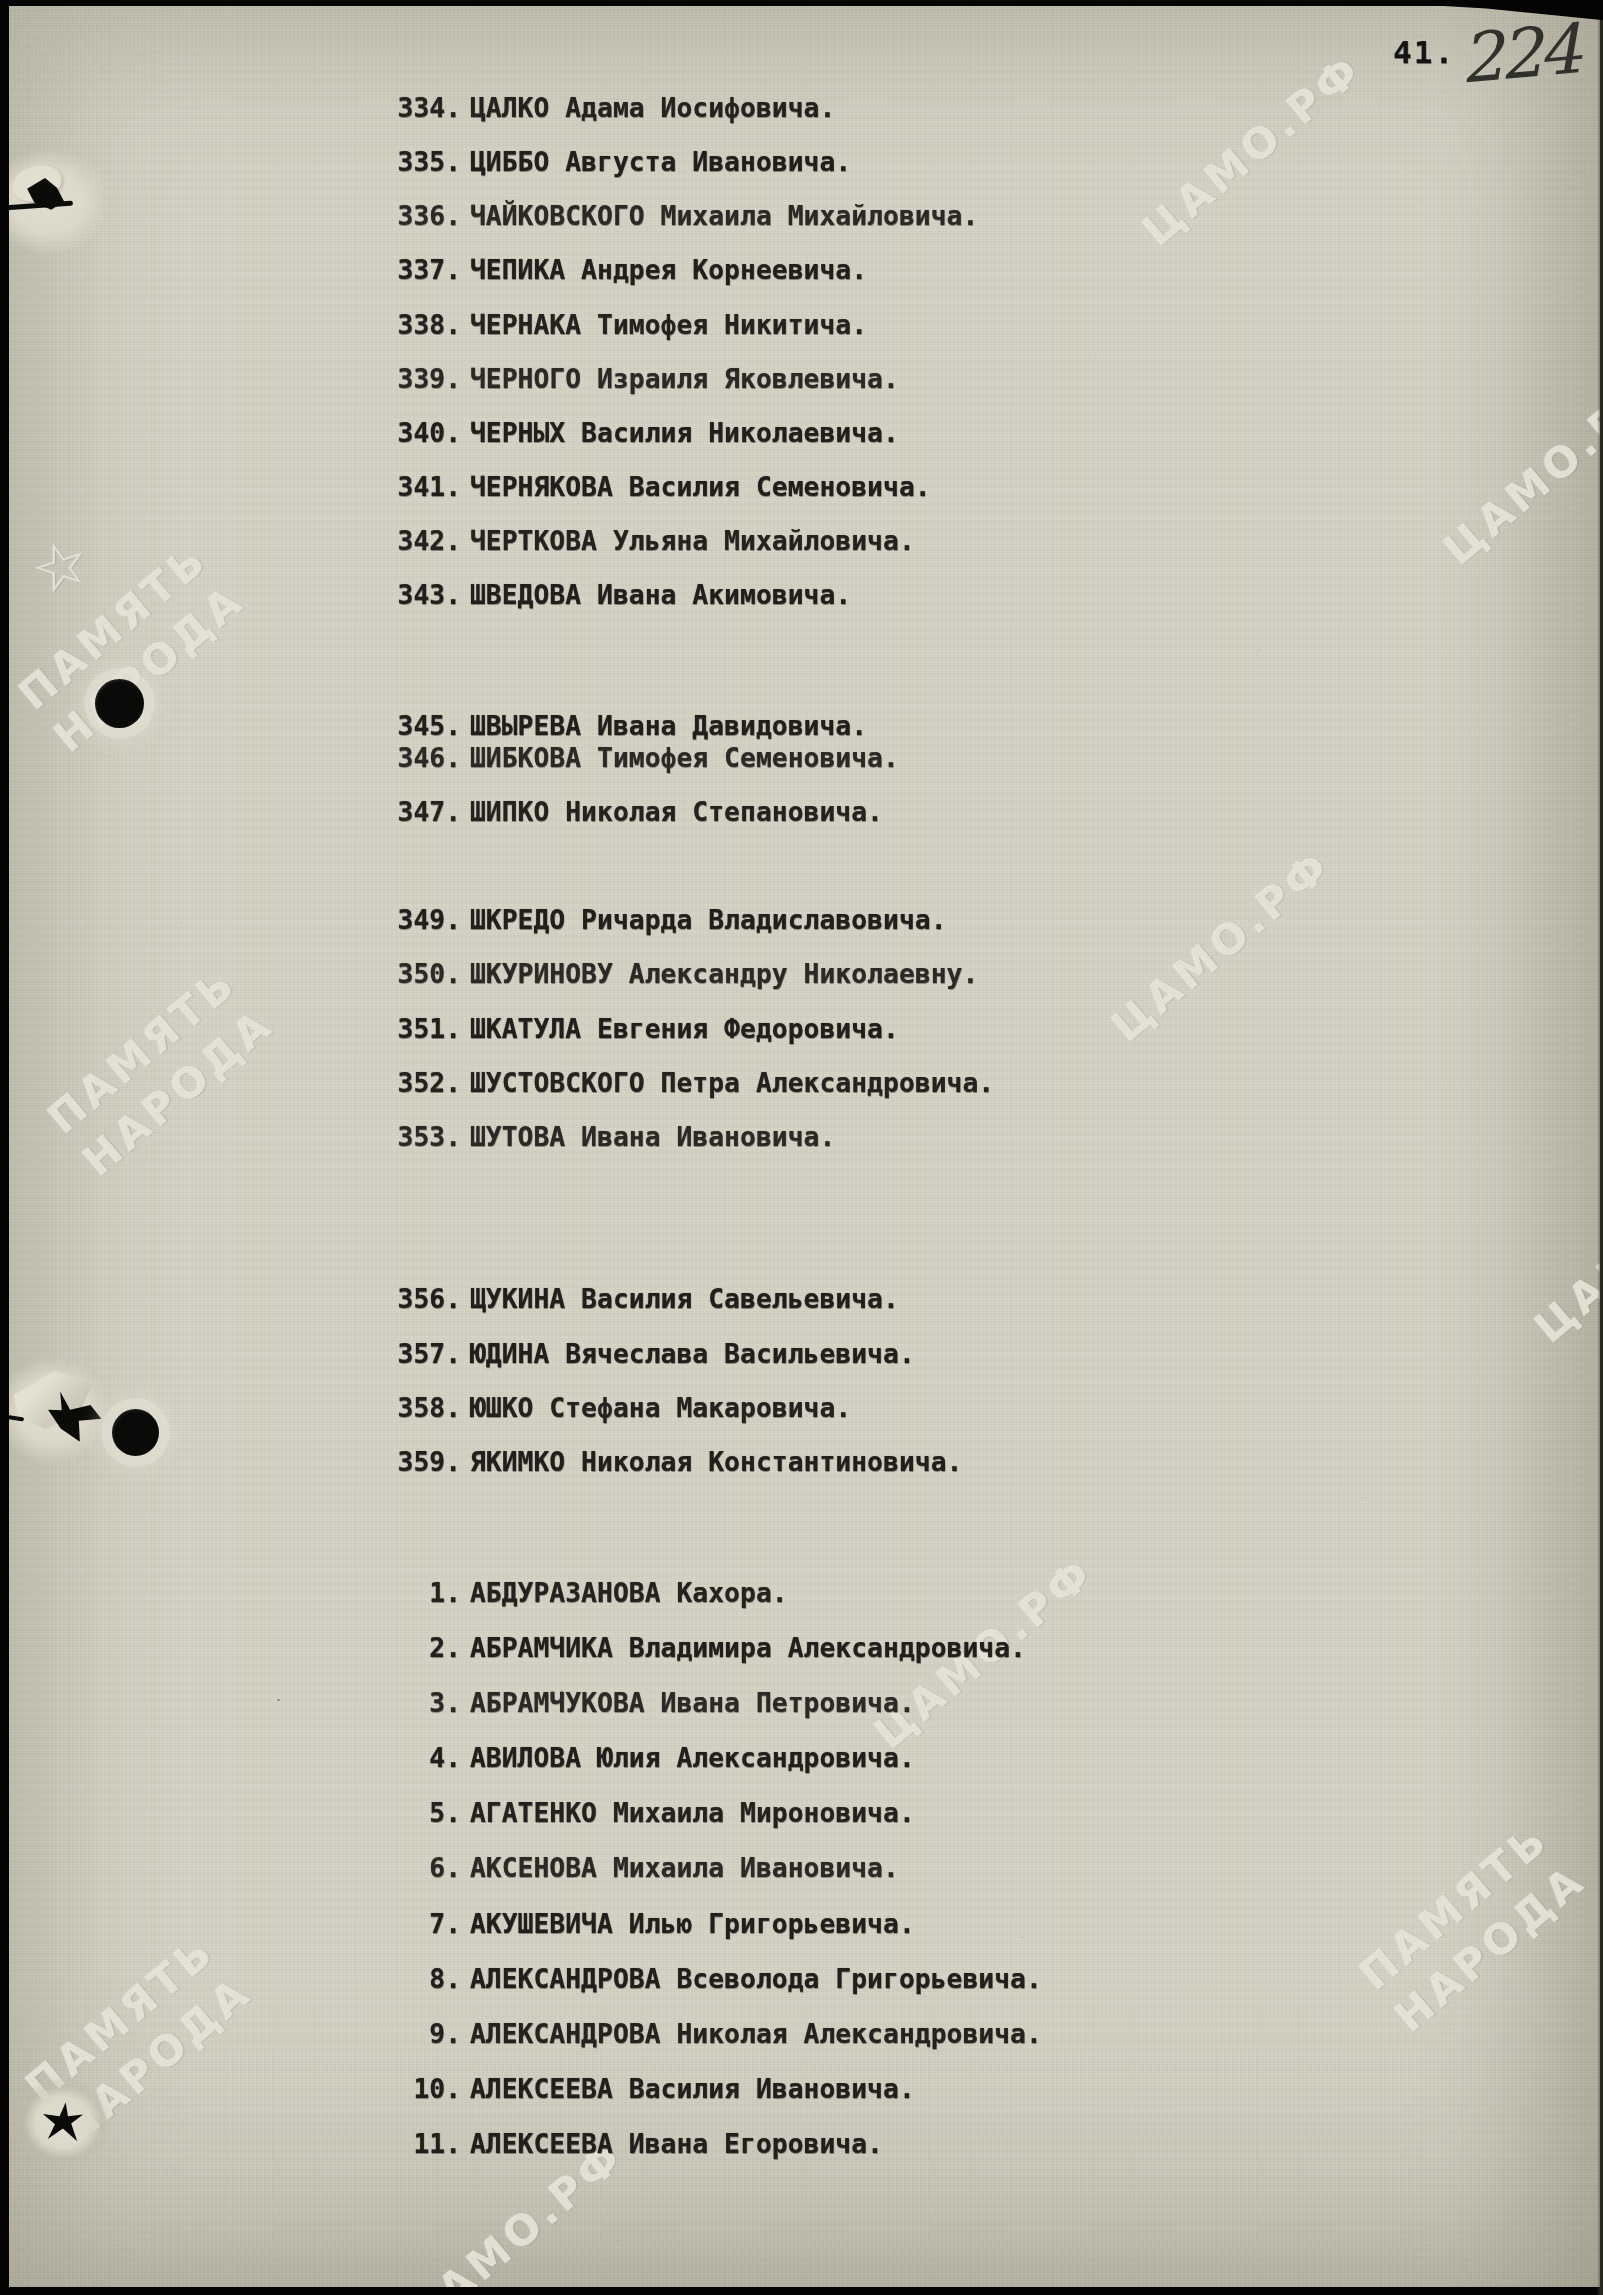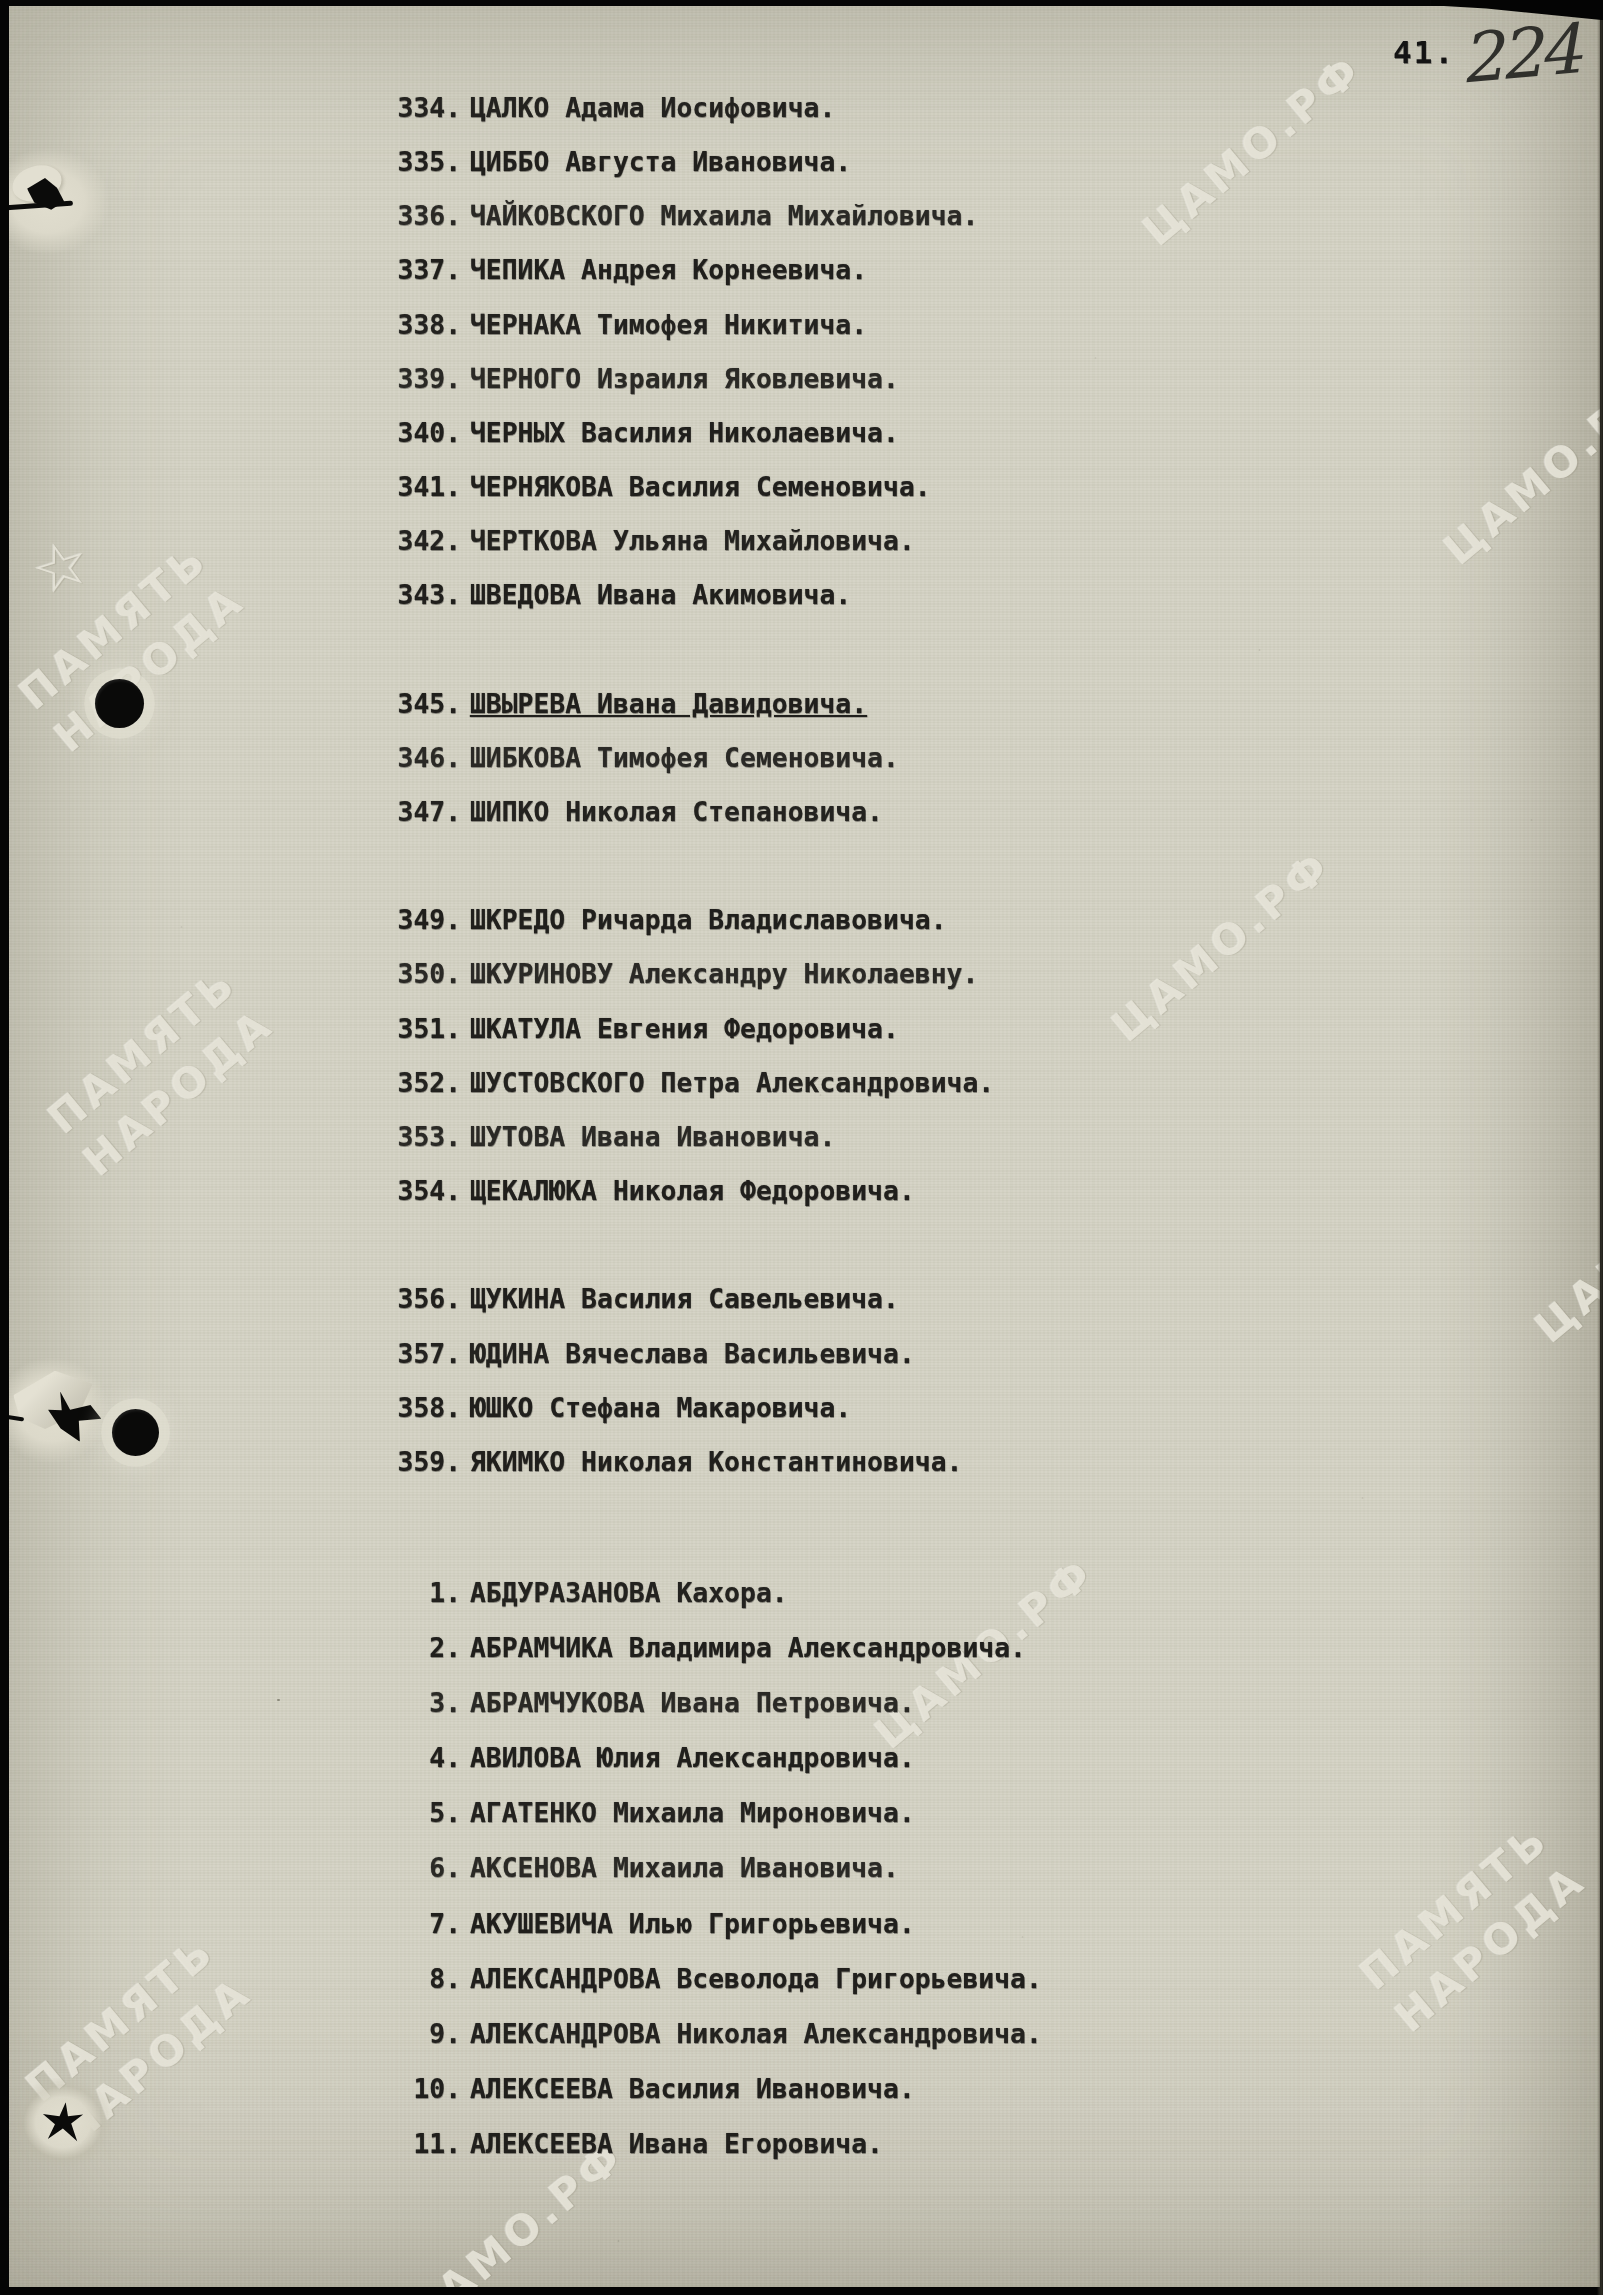--- a/index.html
+++ b/index.html
@@ -141,29 +141,28 @@
         <div class="row" style="top: 88px;"><span class="num">334.</span><span class="nm">ЦАЛКО Адама Иосифовича.</span></div>
         <div class="row" style="top: 142px;"><span class="num">335.</span><span class="nm">ЦИББО Августа Ивановича.</span></div>
         <div class="row" style="top: 196px;"><span class="num">336.</span><span class="nm">ЧАЙКОВСКОГО Михаила Михайловича.</span></div>
         <div class="row" style="top: 250px;"><span class="num">337.</span><span class="nm">ЧЕПИКА Андрея Корнеевича.</span></div>
         <div class="row" style="top: 305px;"><span class="num">338.</span><span class="nm">ЧЕРНАКА Тимофея Никитича.</span></div>
         <div class="row" style="top: 359px;"><span class="num">339.</span><span class="nm">ЧЕРНОГО Израиля Яковлевича.</span></div>
         <div class="row" style="top: 413px;"><span class="num">340.</span><span class="nm">ЧЕРНЫХ Василия Николаевича.</span></div>
         <div class="row" style="top: 467px;"><span class="num">341.</span><span class="nm">ЧЕРНЯКОВА Василия Семеновича.</span></div>
         <div class="row" style="top: 521px;"><span class="num">342.</span><span class="nm">ЧЕРТКОВА Ульяна Михайловича.</span></div>
         <div class="row" style="top: 575px;"><span class="num">343.</span><span class="nm">ШВЕДОВА Ивана Акимовича.</span></div>
-        <div class="row" style="top: 684px; text-decoration: underline;"><span class="num">345.</span><span class="nm">ШВЫРЕВА Ивана Давидовича.</span></div>
+        <div class="row" style="top: 706px;"><span class="num">345.</span><span class="nm">ШВЫРЕВА Ивана Давидовича.</span></div>
         <div class="row" style="top: 738px;"><span class="num">346.</span><span class="nm">ШИБКОВА Тимофея Семеновича.</span></div>
         <div class="row" style="top: 792px;"><span class="num">347.</span><span class="nm">ШИПКО Николая Степановича.</span></div>
         <div class="row" style="top: 900px;"><span class="num">349.</span><span class="nm">ШКРЕДО Ричарда Владиславовича.</span></div>
         <div class="row" style="top: 954px;"><span class="num">350.</span><span class="nm">ШКУРИНОВУ Александру Николаевну.</span></div>
         <div class="row" style="top: 1009px;"><span class="num">351.</span><span class="nm">ШКАТУЛА Евгения Федоровича.</span></div>
         <div class="row" style="top: 1063px;"><span class="num">352.</span><span class="nm">ШУСТОВСКОГО Петра Александровича.</span></div>
         <div class="row" style="top: 1117px;"><span class="num">353.</span><span class="nm">ШУТОВА Ивана Ивановича.</span></div>
-        <div class="row" style="top: 1171px;"><span class="num">354.</span><span class="nm">ЩЕКАЛЮКА Николая Федоровича.</span></div>
         <div class="row" style="top: 1279px;"><span class="num">356.</span><span class="nm">ЩУКИНА Василия Савельевича.</span></div>
         <div class="row" style="top: 1334px;"><span class="num">357.</span><span class="nm">ЮДИНА Вячеслава Васильевича.</span></div>
         <div class="row" style="top: 1388px;"><span class="num">358.</span><span class="nm">ЮШКО Стефана Макаровича.</span></div>
         <div class="row" style="top: 1442px;"><span class="num">359.</span><span class="nm">ЯКИМКО Николая Константиновича.</span></div>
       </div>
 
 
     <div class="list">
         <div class="row" style="top: 1573px;"><span class="num">1.</span><span class="nm">АБДУРАЗАНОВА Кахора.</span></div>
         <div class="row" style="top: 1628px;"><span class="num">2.</span><span class="nm">АБРАМЧИКА Владимира Александровича.</span></div>

